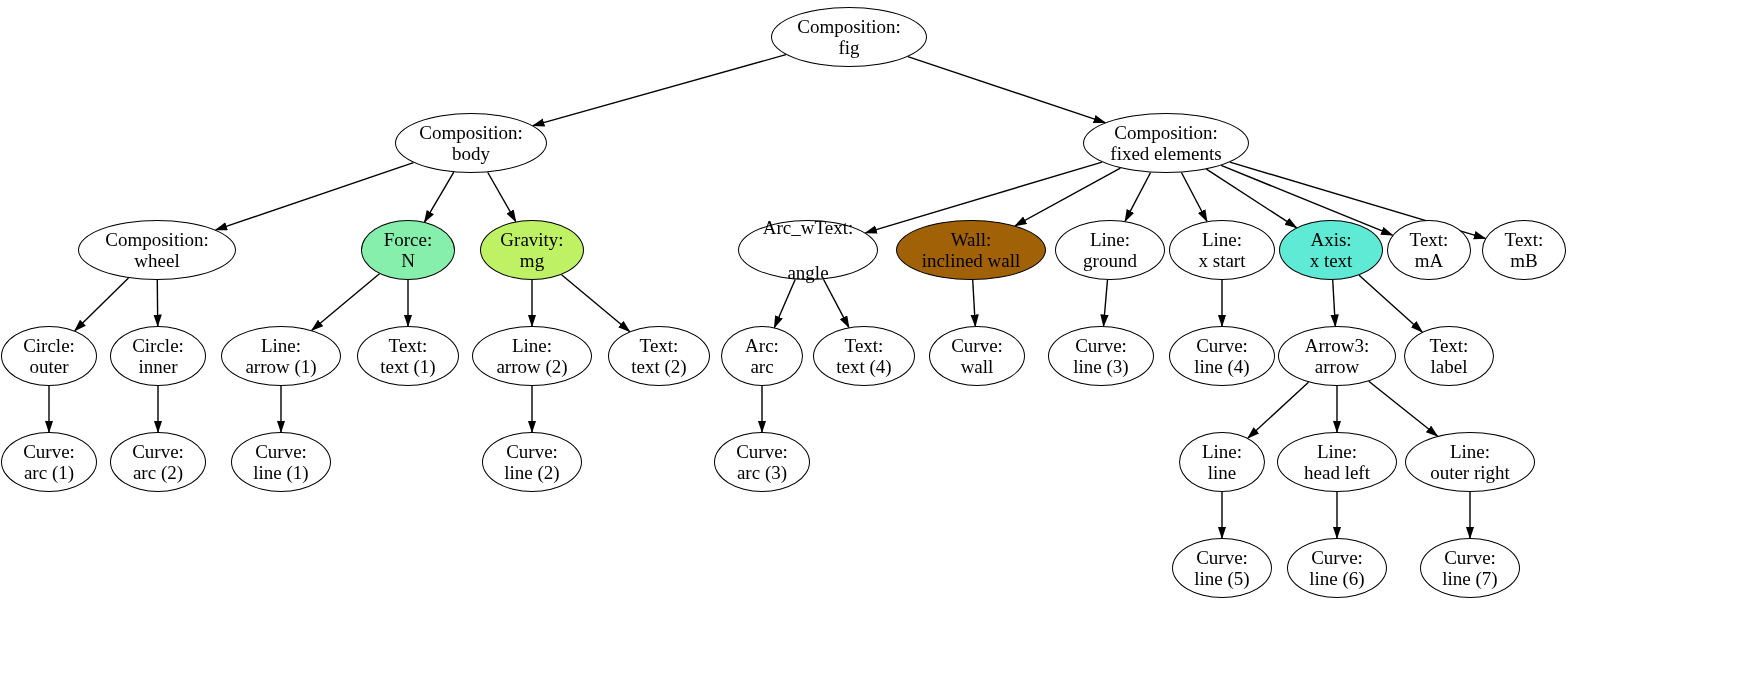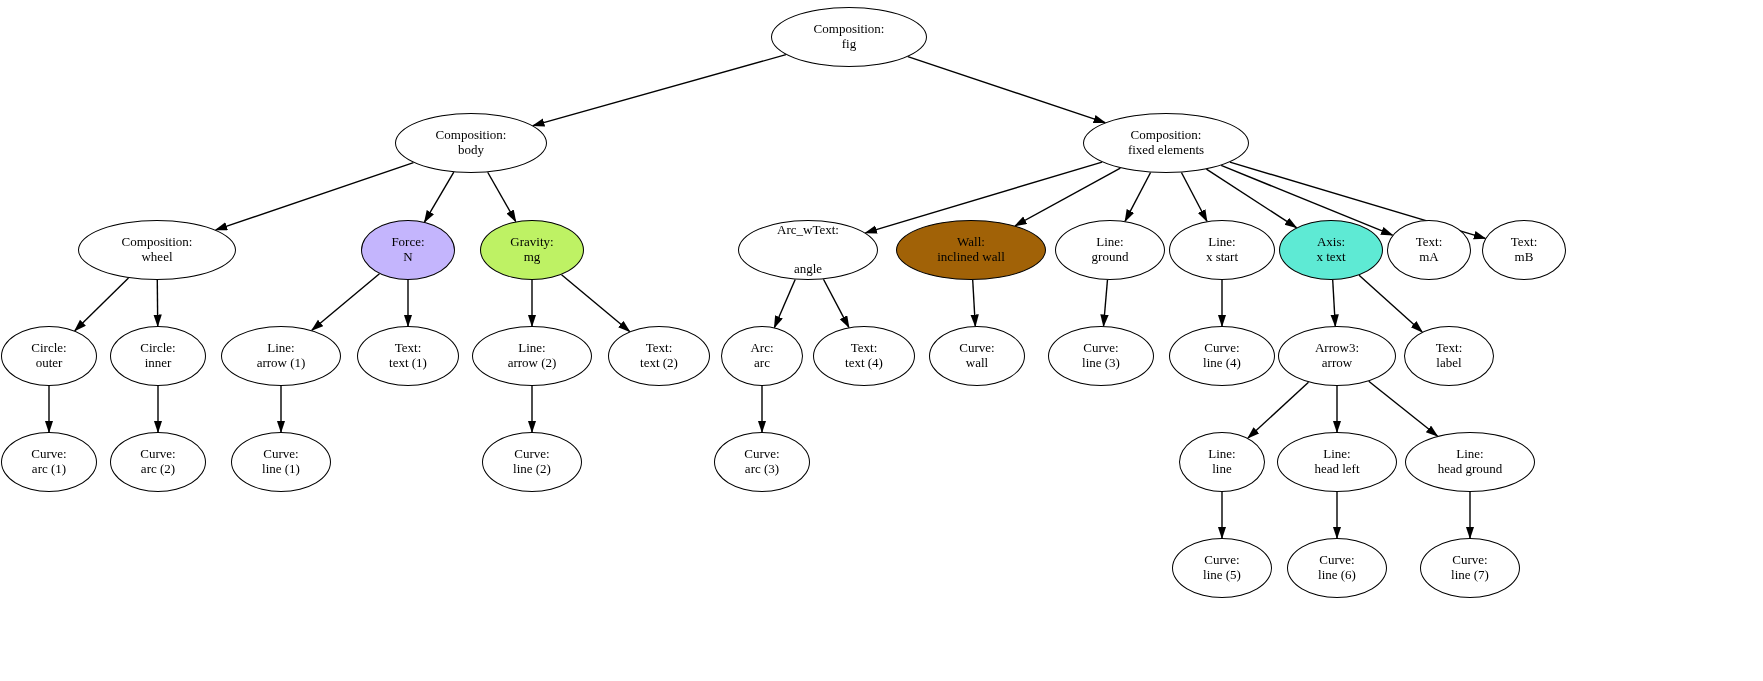--- a/index.html
+++ b/index.html
@@ -28,21 +28,21 @@
     border: 1.3px solid #000000;
     background: #ffffff;
     border-radius: 50%;
     display: flex;
     flex-direction: column;
     align-items: center;
     justify-content: center;
     text-align: center;
     line-height: 1.12;
     color: #000000;
-    font-size: 13px;
+    font-size: 19px;
     white-space: nowrap;
   }
   .node .l1, .node .l2 {
     display: block;
   }
 </style>
 </head>
 <body>
 
 <div id="canvas">
@@ -101,21 +101,21 @@
         <span class="l2">body</span>
       </div>
       <div class="node" style="left: 1083px; top: 113px; width: 166px; height: 60px; border-color: rgb(0, 0, 0); background: rgb(255, 255, 255);">
         <span class="l1">Composition:</span>
         <span class="l2">fixed elements</span>
       </div>
       <div class="node" style="left: 78px; top: 220px; width: 158px; height: 60px; border-color: rgb(0, 0, 0); background: rgb(255, 255, 255);">
         <span class="l1">Composition:</span>
         <span class="l2">wheel</span>
       </div>
-      <div class="node" style="left: 361px; top: 220px; width: 94px; height: 60px; border-color: rgb(0, 0, 0); background: #c4b5fd;">
+      <div class="node" style="left: 361px; top: 220px; width: 94px; height: 60px; border-color: rgb(0, 0, 0); background: #86efac;">
         <span class="l1">Force:</span>
         <span class="l2">N</span>
       </div>
       <div class="node" style="left: 480px; top: 220px; width: 104px; height: 60px; border-color: rgb(0, 0, 0); background: #bef264;">
         <span class="l1">Gravity:</span>
         <span class="l2">mg</span>
       </div>
       <div class="node" style="left: 738px; top: 220px; width: 140px; height: 60px; border-color: rgb(0, 0, 0); background: rgb(255, 255, 255); gap: 24px;">
         <span class="l1">Arc_wText:</span>
         <span class="l2">angle</span>
@@ -219,21 +219,21 @@
       <div class="node" style="left: 1179px; top: 432px; width: 86px; height: 60px; border-color: rgb(0, 0, 0); background: rgb(255, 255, 255);">
         <span class="l1">Line:</span>
         <span class="l2">line</span>
       </div>
       <div class="node" style="left: 1277px; top: 432px; width: 120px; height: 60px; border-color: rgb(0, 0, 0); background: rgb(255, 255, 255);">
         <span class="l1">Line:</span>
         <span class="l2">head left</span>
       </div>
       <div class="node" style="left: 1405px; top: 432px; width: 130px; height: 60px; border-color: rgb(0, 0, 0); background: rgb(255, 255, 255);">
         <span class="l1">Line:</span>
-        <span class="l2">head ground</span>
+        <span class="l2">outer right</span>
       </div>
       <div class="node" style="left: 1172px; top: 538px; width: 100px; height: 60px; border-color: rgb(0, 0, 0); background: rgb(255, 255, 255);">
         <span class="l1">Curve:</span>
         <span class="l2">line (5)</span>
       </div>
       <div class="node" style="left: 1287px; top: 538px; width: 100px; height: 60px; border-color: rgb(0, 0, 0); background: rgb(255, 255, 255);">
         <span class="l1">Curve:</span>
         <span class="l2">line (6)</span>
       </div>
       <div class="node" style="left: 1420px; top: 538px; width: 100px; height: 60px; border-color: rgb(0, 0, 0); background: rgb(255, 255, 255);">

